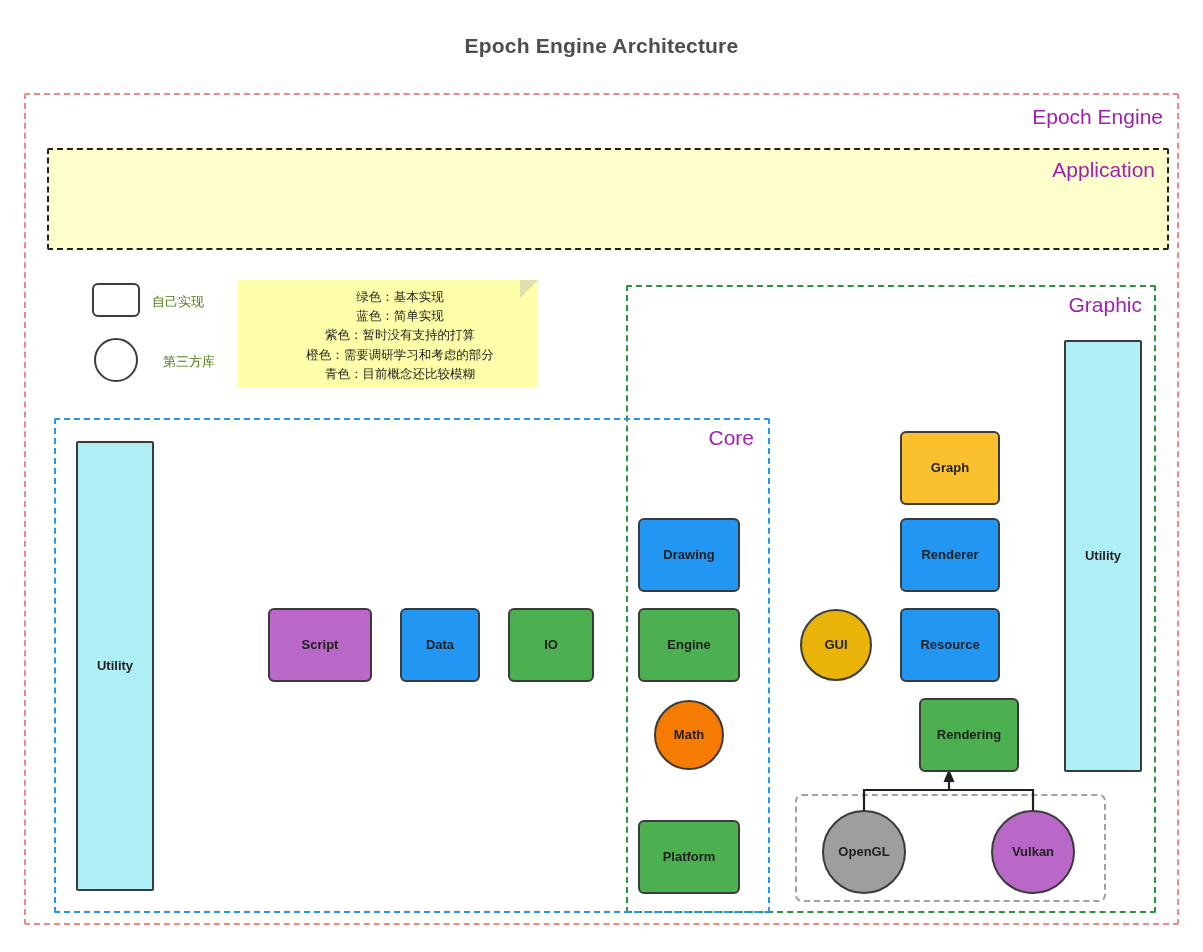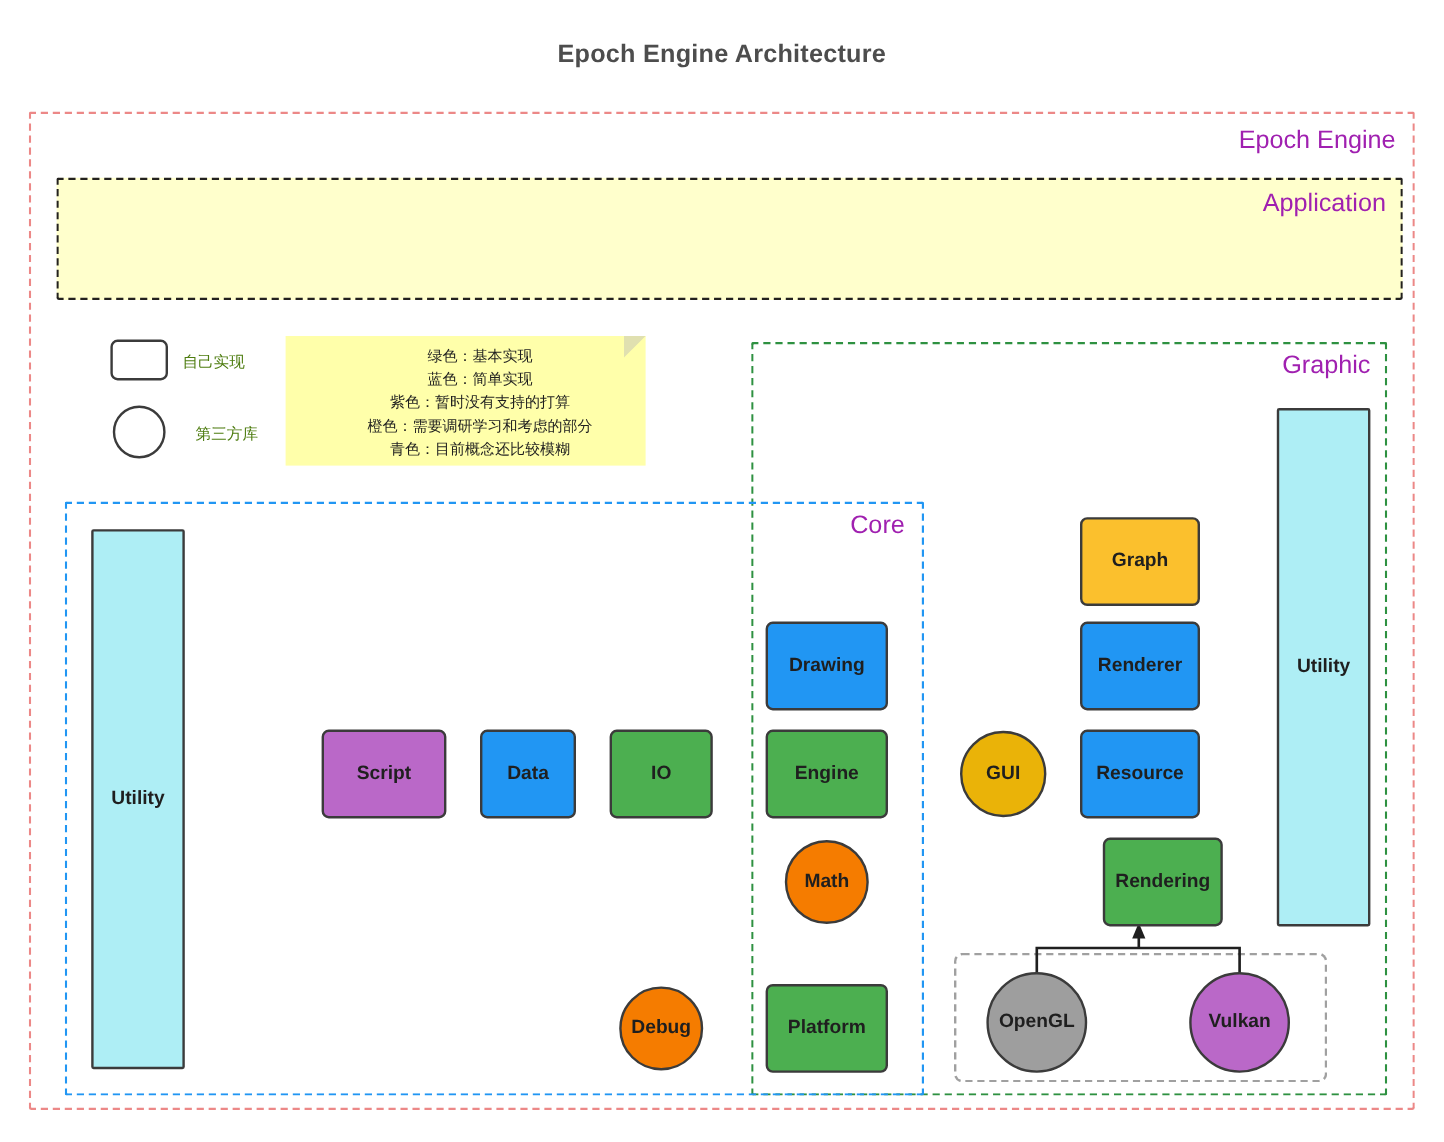--- a/index.html
+++ b/index.html
@@ -89,21 +89,21 @@
   }
 
   
   .node {
     position: absolute;
     box-sizing: border-box;
     border: 2px solid #3b3b3b;
     display: flex;
     align-items: center;
     justify-content: center;
-    font-size: 16px;
+    font-size: 13px;
     font-weight: bold;
     color: #1f1f1f;
     text-align: center;
     line-height: 1.15;
   }
   .node.rect { border-radius: 6px; }
   .node.circle { border-radius: 50%; }
   .node.bar { border-radius: 2px; }
 
   
@@ -238,23 +238,20 @@
   </div>
 
   <div class="node rect" style="left:638px; top:608px; width:102px; height:74px; background:#4caf50;">
     <span>Engine</span>
   </div>
 
   <div class="node circle" style="left:654px; top:700px; width:70px; height:70px; background:#f57c00;">
     <span>Math</span>
   </div>
 
-  <div class="node circle" style="left:516px; top:822px; width:70px; height:70px; background:#f57c00;">
-    <span>Debug</span>
-  </div>
 
   <div class="node rect" style="left:638px; top:820px; width:102px; height:74px; background:#4caf50;">
     <span>Platform</span>
   </div>
 
   <div class="node circle" style="left:800px; top:609px; width:72px; height:72px; background:#eab308;">
     <span>GUI</span>
   </div>
 
   <div class="node rect" style="left:900px; top:431px; width:100px; height:74px; background:#fbc02d;">

